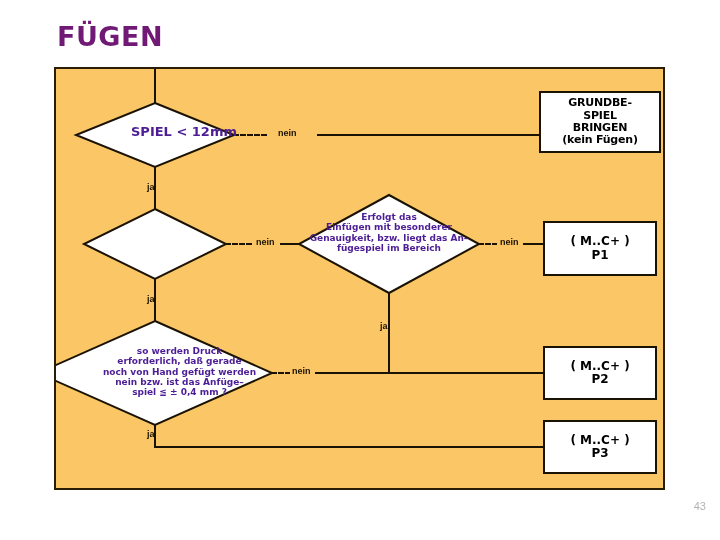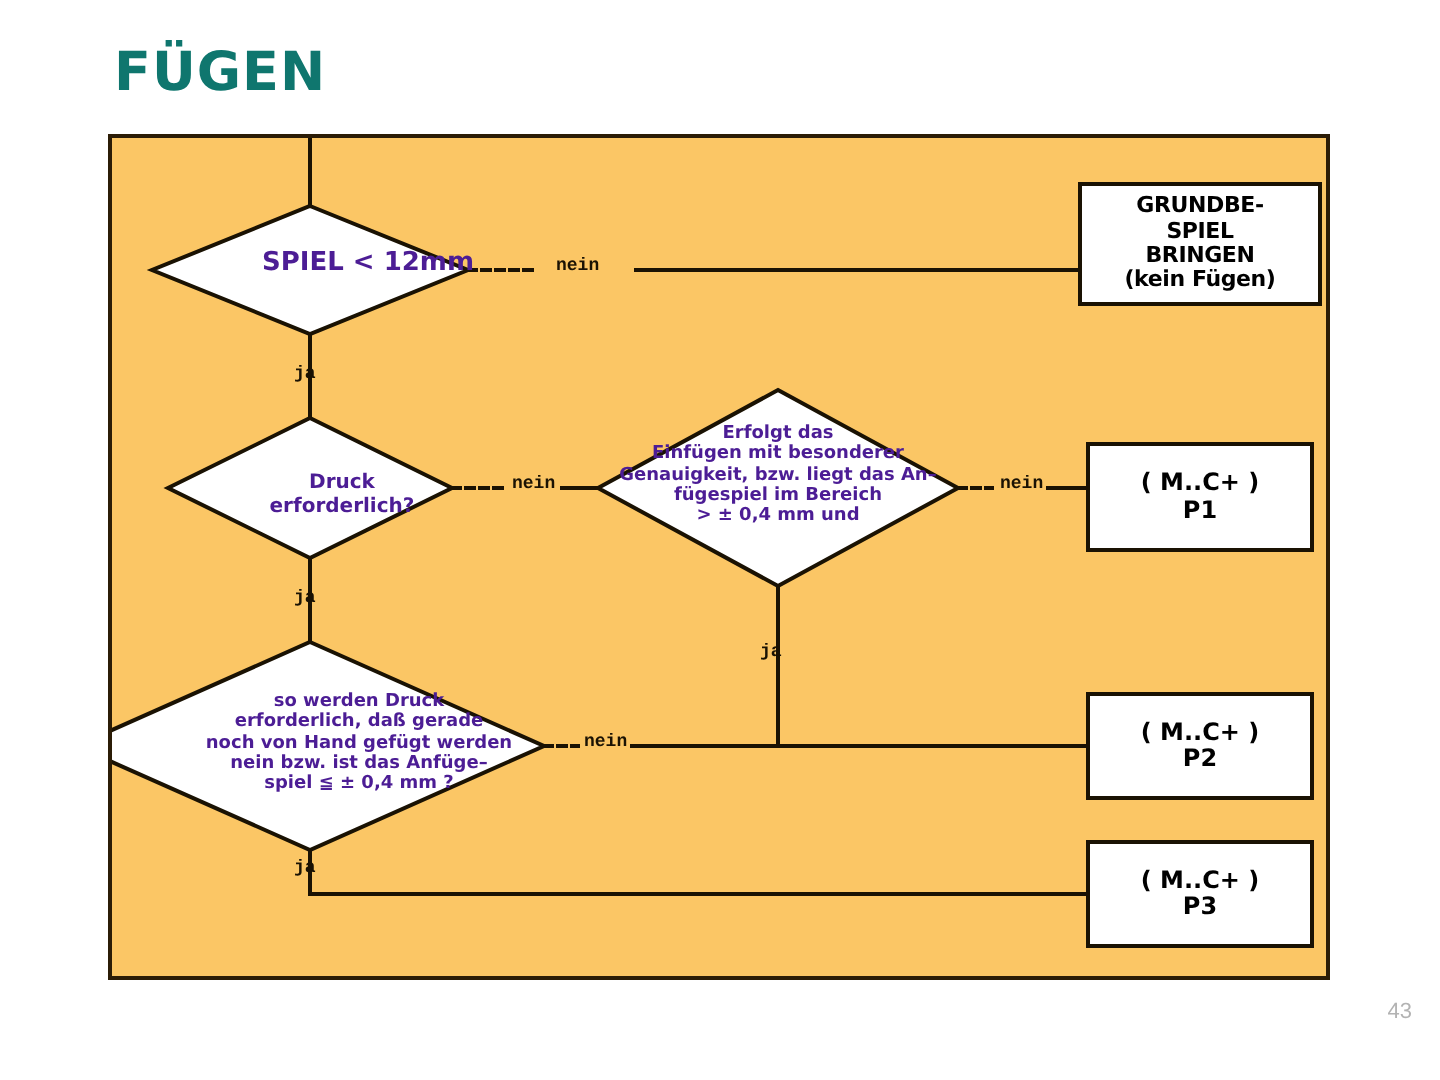--- a/index.html
+++ b/index.html
@@ -20,21 +20,21 @@
     width: 720px;
     height: 540px;
     background: #ffffff;
   }
   #slide-title {
     position: absolute;
     left: 57px;
     top: 21px;
     font-size: 27px;
     font-weight: bold;
-    color: #0f766e;
+    color: #701a75;
     letter-spacing: 0.5px;
     font-family: "DejaVu Sans", sans-serif;
   }
   #chart-panel {
     position: absolute;
     left: 54px;
     top: 67px;
     width: 611px;
     height: 423px;
     background: #FBC665;
@@ -91,21 +91,21 @@
     width: 114px;
     height: 54px;
     font-size: 12px;
   }
   .node-line { display: block; white-space: nowrap; }
   .edge-label {
     position: absolute;
     color: #1a1203;
     font-size: 9px;
     font-weight: bold;
-    font-family: Liberation Mono, monospace;
+    font-family: Liberation Sans, sans-serif;
     letter-spacing: 0px;
   }
   .diamond-text {
     position: absolute;
     color: #4c1d95;
     font-weight: bold;
     text-align: center;
     font-family: "DejaVu Sans", sans-serif;
     line-height: 1.15;
     pointer-events: none;
@@ -177,31 +177,26 @@
 
         <line x1="99" y1="356" x2="99" y2="378"></line>
         <line x1="99" y1="378" x2="487" y2="378"></line>
       </g>
     </svg>
 
     <div class="diamond-text" id="text-spiel">
       <span class="node-line">SPIEL &lt; 12mm</span>
     </div>
 
-    <div class="diamond-text" id="text-druck">
-      <span class="node-line">Druck</span>
-      <span class="node-line">erforderlich?</span>
-    </div>
 
     <div class="diamond-text" id="text-erfolgt">
       <span class="node-line">Erfolgt das</span>
       <span class="node-line">Einfügen mit besonderer</span>
       <span class="node-line">Genauigkeit, bzw. liegt das An–</span>
       <span class="node-line">fügespiel im Bereich</span>
-      <span class="node-line">&gt; ± 0,4 mm und</span>
     </div>
 
     <div class="diamond-text" id="text-starker">
       <span class="node-line">so werden Druck</span>
       <span class="node-line">erforderlich, daß gerade</span>
       <span class="node-line">noch von Hand gefügt werden</span>
       <span class="node-line">nein bzw. ist das Anfüge–</span>
       <span class="node-line">spiel ≦ ± 0,4 mm ?</span>
     </div>
 

